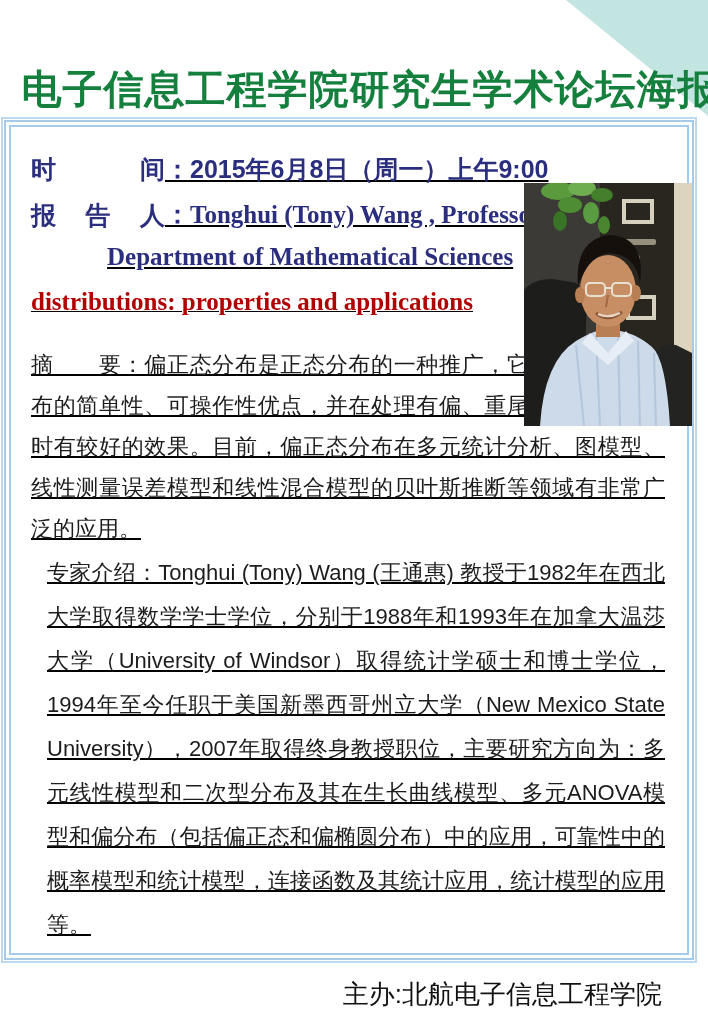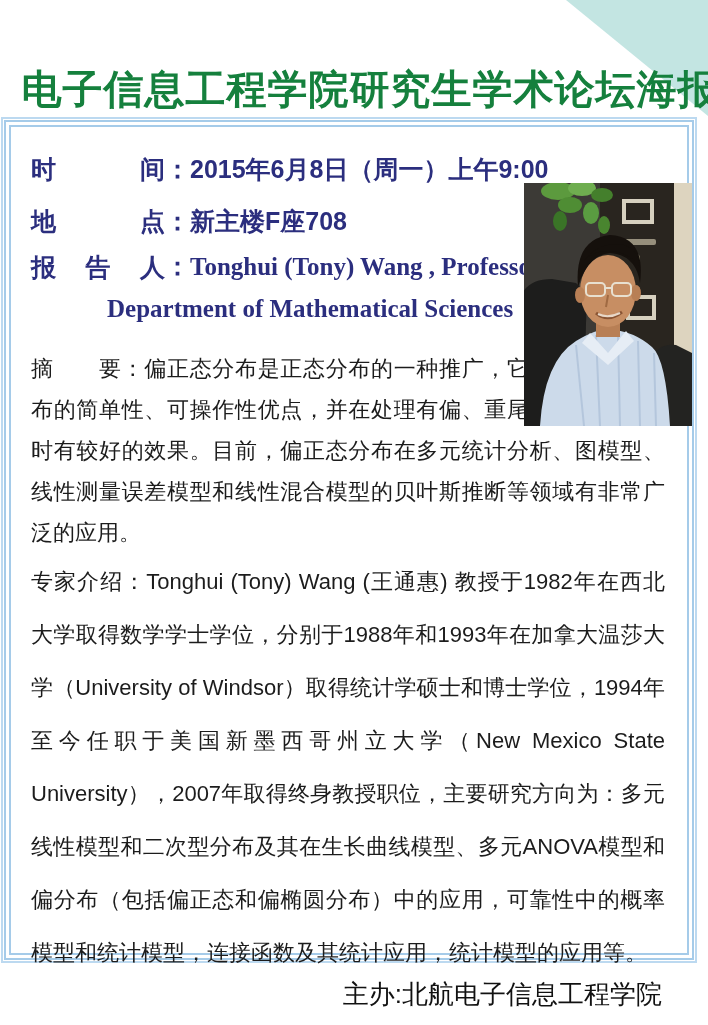--- a/index.html
+++ b/index.html
@@ -28,21 +28,21 @@
     position:absolute;left:4px;top:120px;width:690px;height:840px;
     box-sizing:border-box;
     background:#ffffff;
     border:7px double #a5cbe9;
     outline:2px solid #bcd9f0;
     outline-offset:1px;
   }
   .content-inner{
     position:relative;
     padding:18px 22px 0 20px;
-    box-sizing:border-box;height:100%;
+    box-sizing:border-box;height:100%;text-decoration:underline;
   }
   .info-line{
     margin:0;white-space:nowrap;
     font-size:25px;font-weight:bold;color:#2b2e7e;
     line-height:34px;
   }
   .jlabel{
     display:inline-block;width:134px;
     text-align:justify;text-align-last:justify;
     vertical-align:bottom;
@@ -61,22 +61,22 @@
   .topic-line{margin-top:14px;line-height:34px;white-space:nowrap;}
   .topic-label{font-size:26px;font-weight:bold;color:#cc0000;}
   .topic-colon{font-size:26px;font-weight:bold;color:#cc0000;}
   .topic-line2{margin-top:11px;line-height:34px;}
   .abstract-text{
     margin:22px 0 0 0;
     font-size:22px;line-height:41px;color:#1c1c1c;
     text-align:justify;
   }
   .bio-text{
-    margin:2px 0 0 0;
-    font-size:22px;line-height:53px;color:#1c1c1c;
+    margin:2px 0 0 16px;
+    font-size:22px;line-height:44px;color:#1c1c1c;
     text-align:justify;
   }
   .organizer-line{
     position:absolute;top:977px;right:46px;
     font-size:26px;font-weight:normal;color:#111111;
     white-space:nowrap;
   }
   
   .speaker-photo{
     position:absolute;left:513px;top:56px;width:168px;height:243px;
@@ -89,28 +89,28 @@
 
 <div class="corner-triangle"></div>
 
 <h1 class="poster-title">电子信息工程学院研究生学术论坛海报</h1>
 
 <div class="content-frame">
   <div class="content-inner">
 
     <p class="info-line mt7"><span class="jlabel">时　间</span><span>：</span><span>2015年6月8日（周一）上午9:00</span></p>
 
-    <p class="info-line mt18"><span class="jlabel">地　点</span><span>：</span><span>新主楼F座708</span></p>
 
     <p class="info-line mt11"><span class="jlabel">报 告 人</span><span>：</span><span class="serif-navy">Tonghui (Tony) Wang , Professor</span></p>
 
     <p class="info-line indent1"><span class="serif-navy">Department of Mathematical Sciences</span></p>
 
 
 
+    <p class="topic-line2"><span class="serif-red">distributions: properties and applications</span></p>
 
     <p class="abstract-text">摘　　要：偏正态分布是正态分布的一种推广，它保留了正态分布的简单性、可操作性优点，并在处理有偏、重尾、多峰性数据时有较好的效果。目前，偏正态分布在多元统计分析、图模型、线性测量误差模型和线性混合模型的贝叶斯推断等领域有非常广泛的应用。</p>
 
     <p class="bio-text">专家介绍：Tonghui (Tony) Wang (王通惠) 教授于1982年在西北大学取得数学学士学位，分别于1988年和1993年在加拿大温莎大学（University of Windsor）取得统计学硕士和博士学位，1994年至今任职于美国新墨西哥州立大学（New Mexico State University），2007年取得终身教授职位，主要研究方向为：多元线性模型和二次型分布及其在生长曲线模型、多元ANOVA模型和偏分布（包括偏正态和偏椭圆分布）中的应用，可靠性中的概率模型和统计模型，连接函数及其统计应用，统计模型的应用等。</p>
   </div>
 
   <div class="speaker-photo">
     <svg viewBox="0 0 168 243" preserveAspectRatio="none">
 
       <rect x="0" y="0" width="168" height="243" fill="#3c3a36"></rect>

